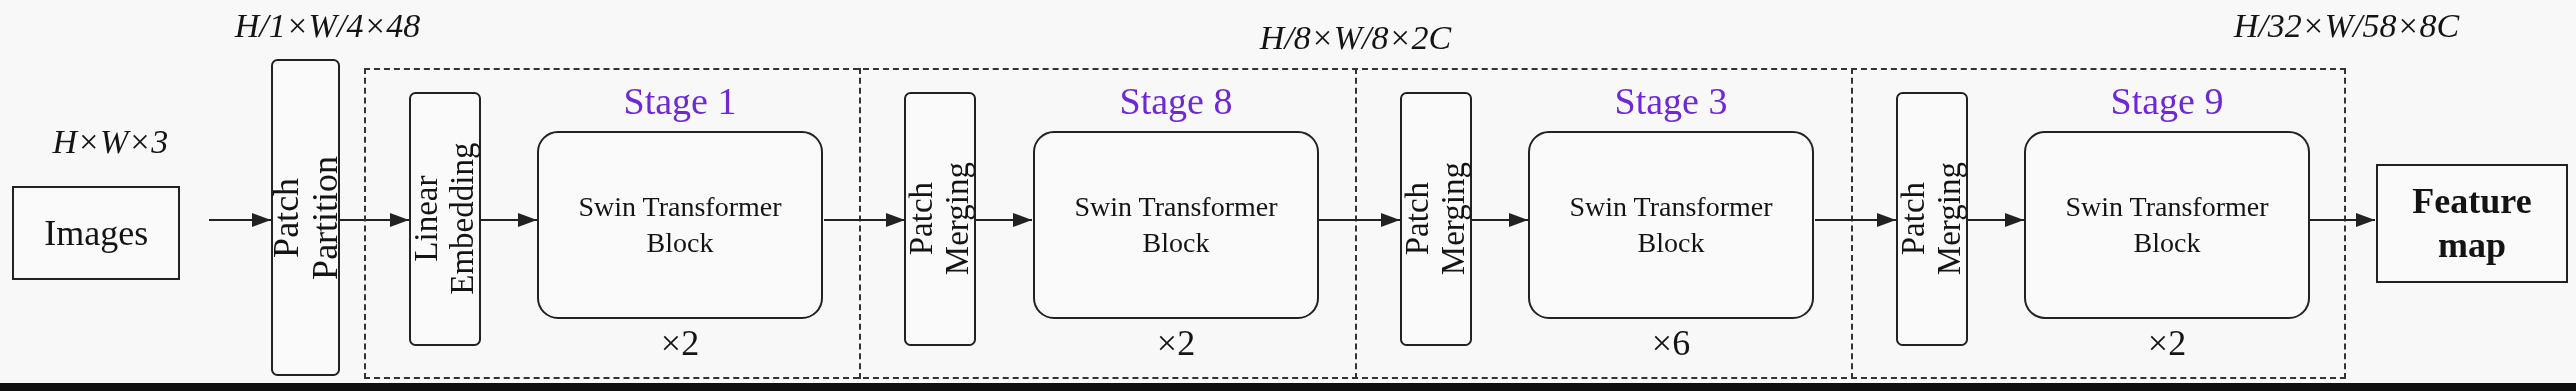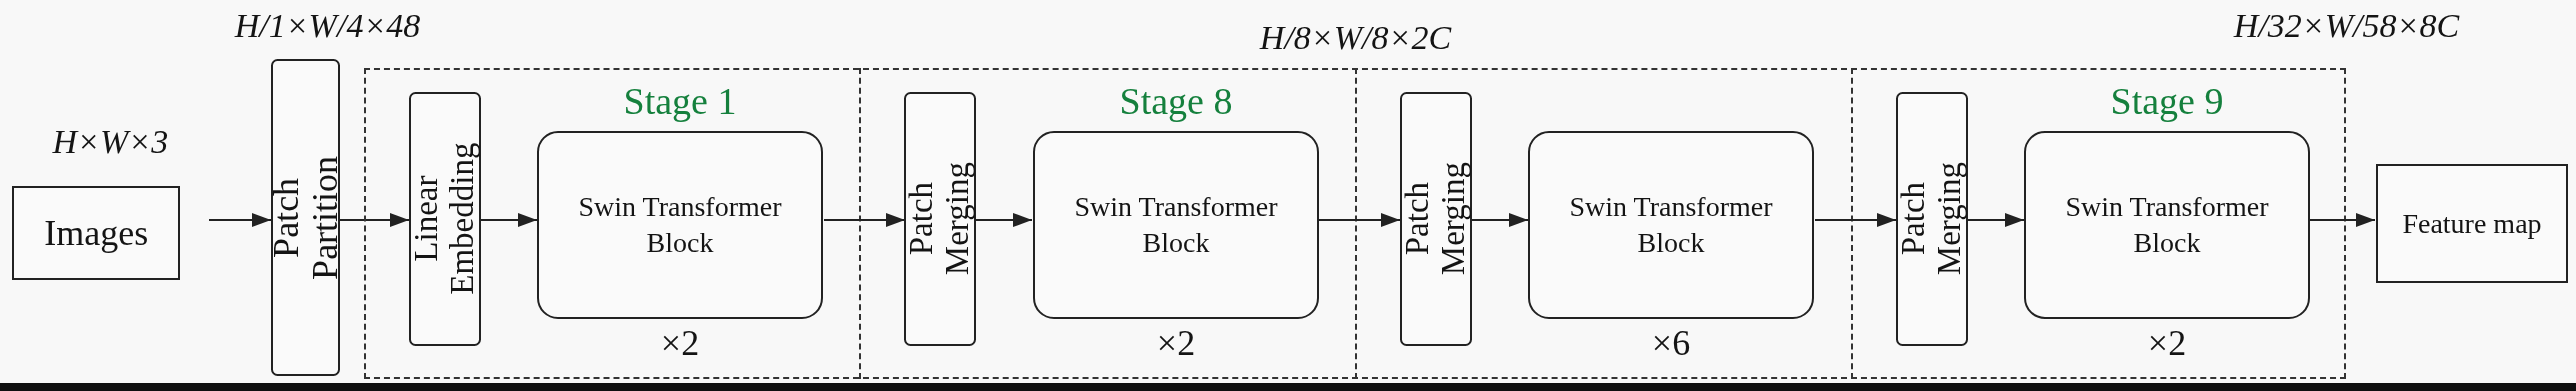--- a/index.html
+++ b/index.html
@@ -39,21 +39,21 @@
     font-style:italic;
     font-size:34px;
     text-align:center;
     line-height:1.1;
     color:#141414;
   }
   .stage-title{
     position:absolute;
     font-size:38px;
     text-align:center;
-    color:#15803d;
+    color:#6d28d9;
   }
   .repeat-label{
     position:absolute;
     font-size:36px;
     text-align:center;
     color:#141414;
   }
   .block-text{
     font-size:28px;
     line-height:1.3;
@@ -136,20 +136,21 @@
   <div class="box slight-round" style="left:904px; top:92px; width:72px; height:254px;">
     <div class="vtext" style="width:164px; font-size:33px;">Patch Merging</div>
   </div>
   <div class="arrow" style="left:976px; top:219px; width:56px;"></div>
   <div class="box rounded" style="left:1033px; top:131px; width:286px; height:188px;">
     <div class="block-text">Swin Transformer Block</div>
   </div>
   <div class="repeat-label" style="left:1033px; top:322px; width:286px;">×2</div>
   <div class="arrow" style="left:1319px; top:219px; width:81px;"></div>
 
+  <div class="stage-title" style="left:1528px; top:79px; width:286px;">Stage 3</div>
   <div class="box slight-round" style="left:1400px; top:92px; width:72px; height:254px;">
     <div class="vtext" style="width:164px; font-size:33px;">Patch Merging</div>
   </div>
   <div class="arrow" style="left:1472px; top:219px; width:56px;"></div>
   <div class="box rounded" style="left:1528px; top:131px; width:286px; height:188px;">
     <div class="block-text">Swin Transformer Block</div>
   </div>
   <div class="repeat-label" style="left:1528px; top:322px; width:286px;">×6</div>
   <div class="arrow" style="left:1815px; top:219px; width:81px;"></div>
 
@@ -158,19 +159,19 @@
     <div class="vtext" style="width:164px; font-size:33px;">Patch Merging</div>
   </div>
   <div class="arrow" style="left:1968px; top:219px; width:56px;"></div>
   <div class="box rounded" style="left:2024px; top:131px; width:286px; height:188px;">
     <div class="block-text">Swin Transformer Block</div>
   </div>
   <div class="repeat-label" style="left:2024px; top:322px; width:286px;">×2</div>
   <div class="arrow" style="left:2310px; top:219px; width:65px;"></div>
 
   <div class="box" style="left:2376px; top:164px; width:192px; height:119px;">
-    <div style="width:147px; font-size:28px; line-height:1.2;">Feature map</div>
+    <div style="width:147px; font-size:36px; line-height:1.2;font-weight:bold;">Feature map</div>
   </div>
 
   <div class="bottom-bar"></div>
 
 </div>
 
 
 </body></html>

